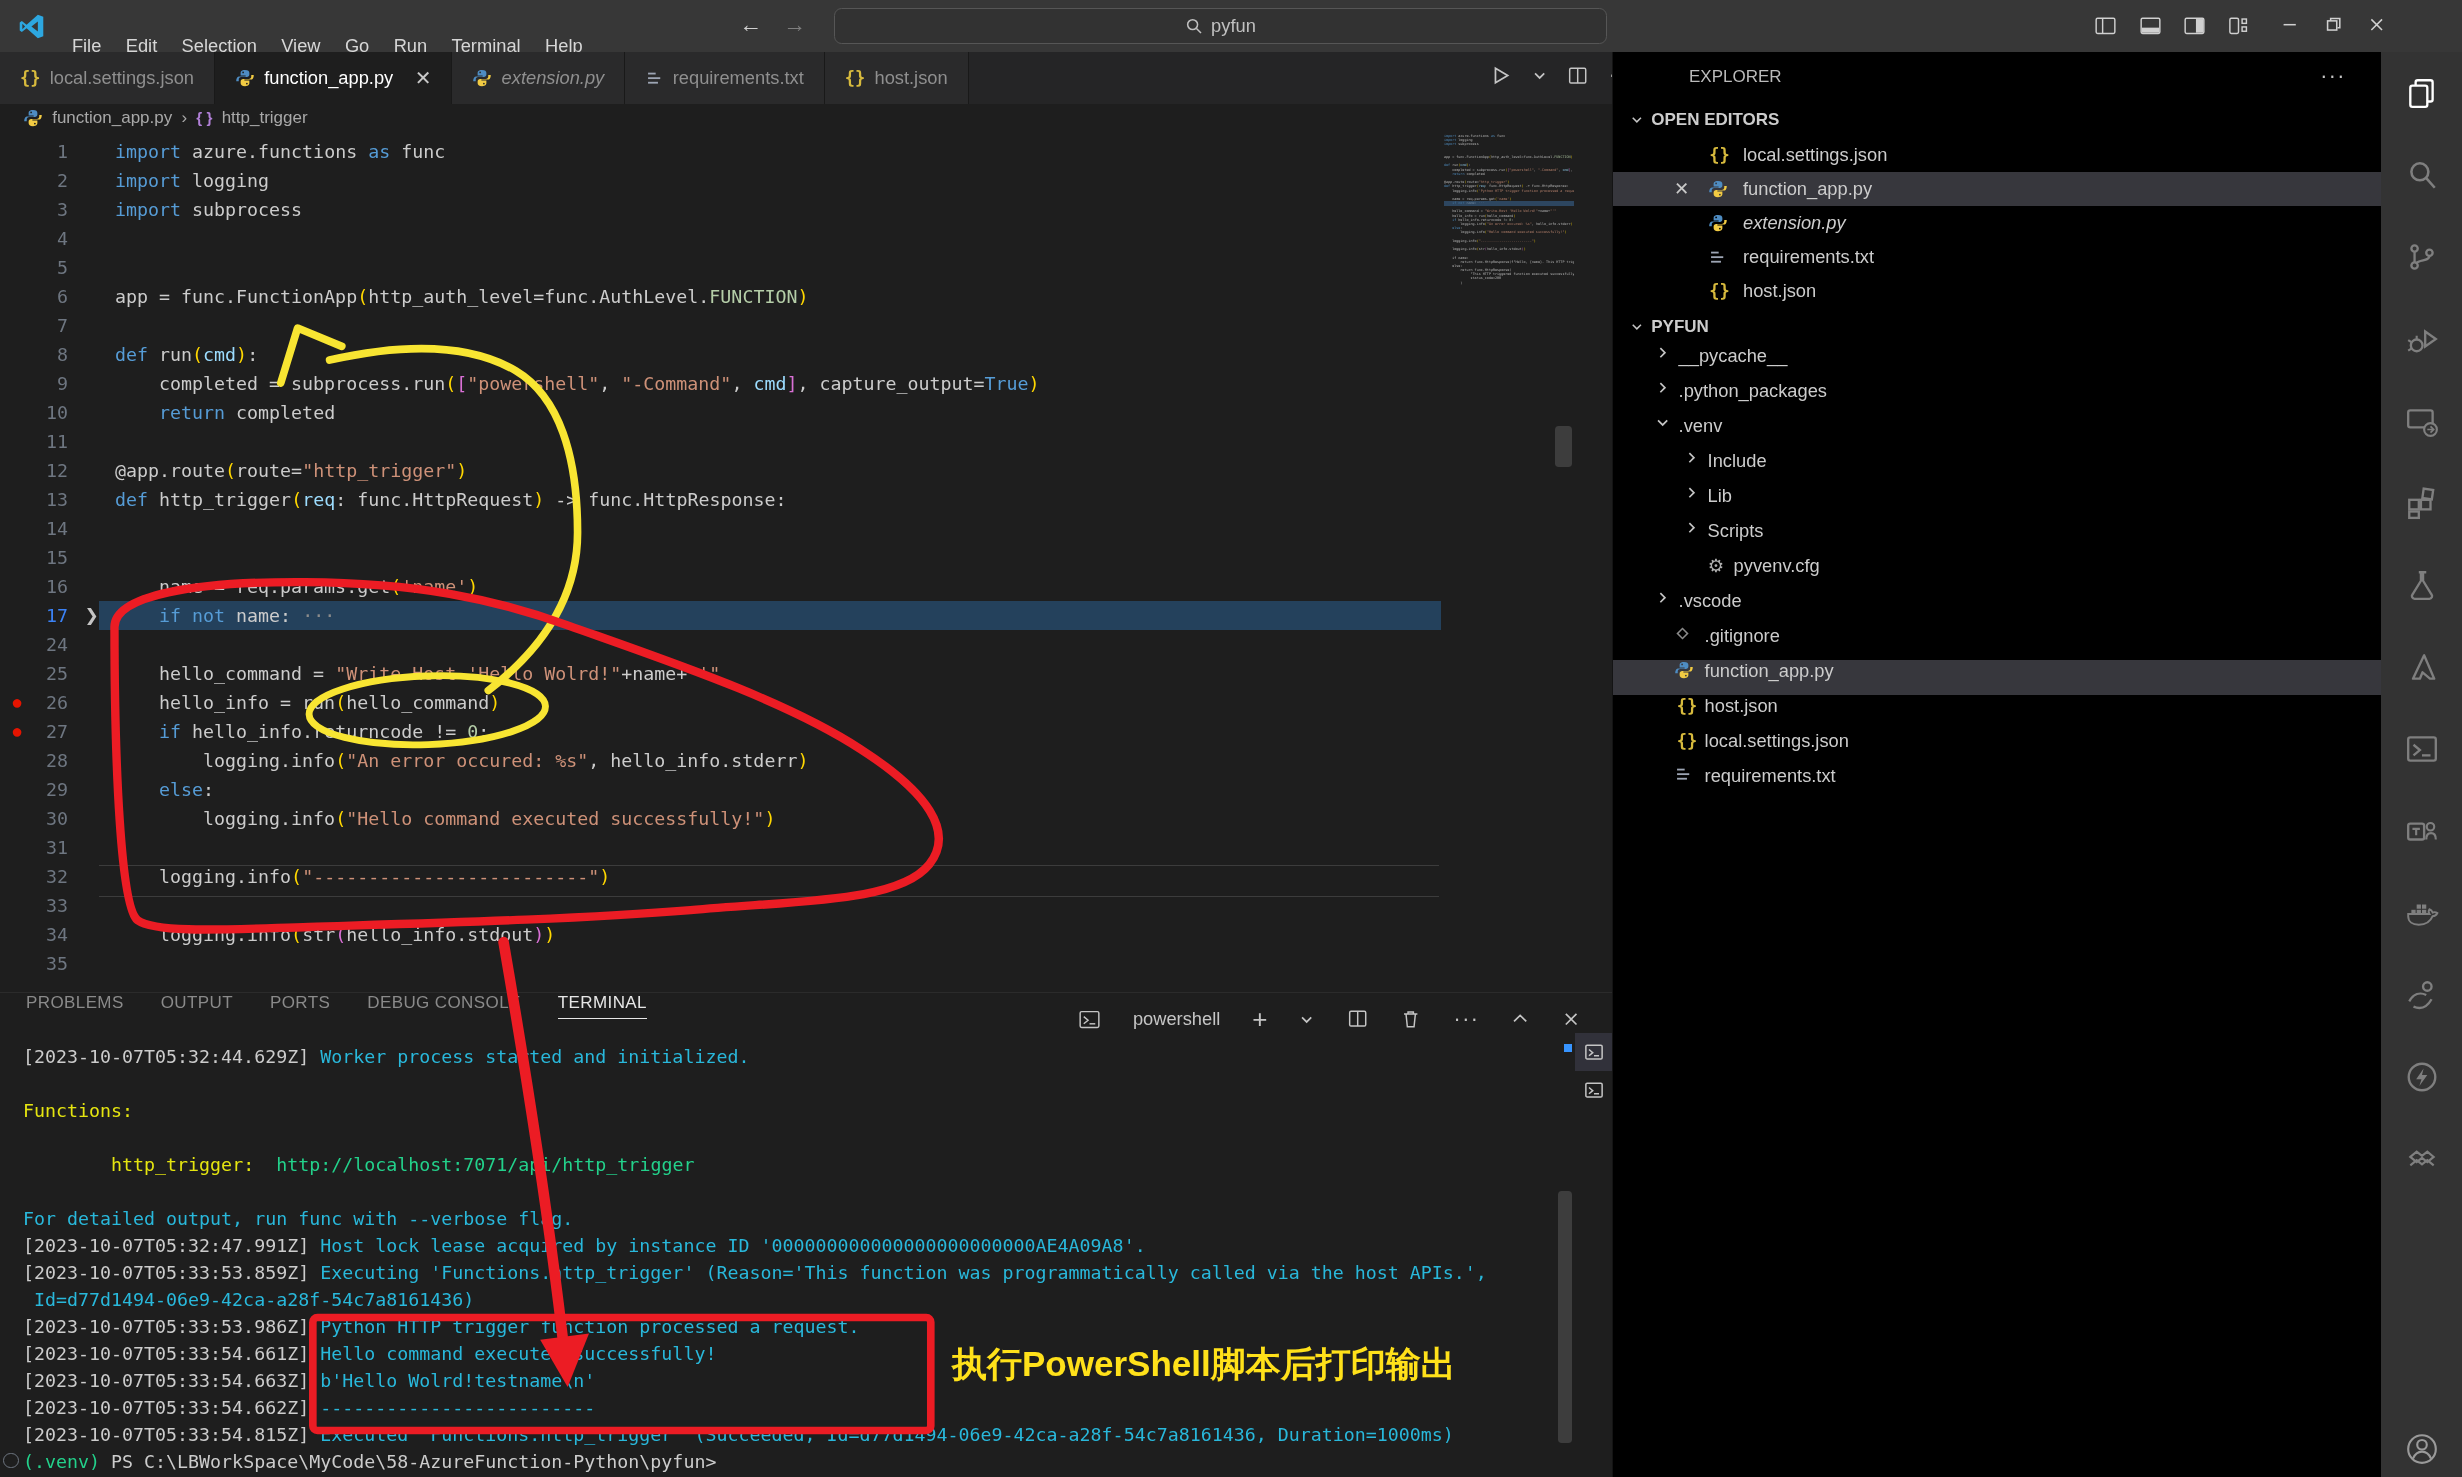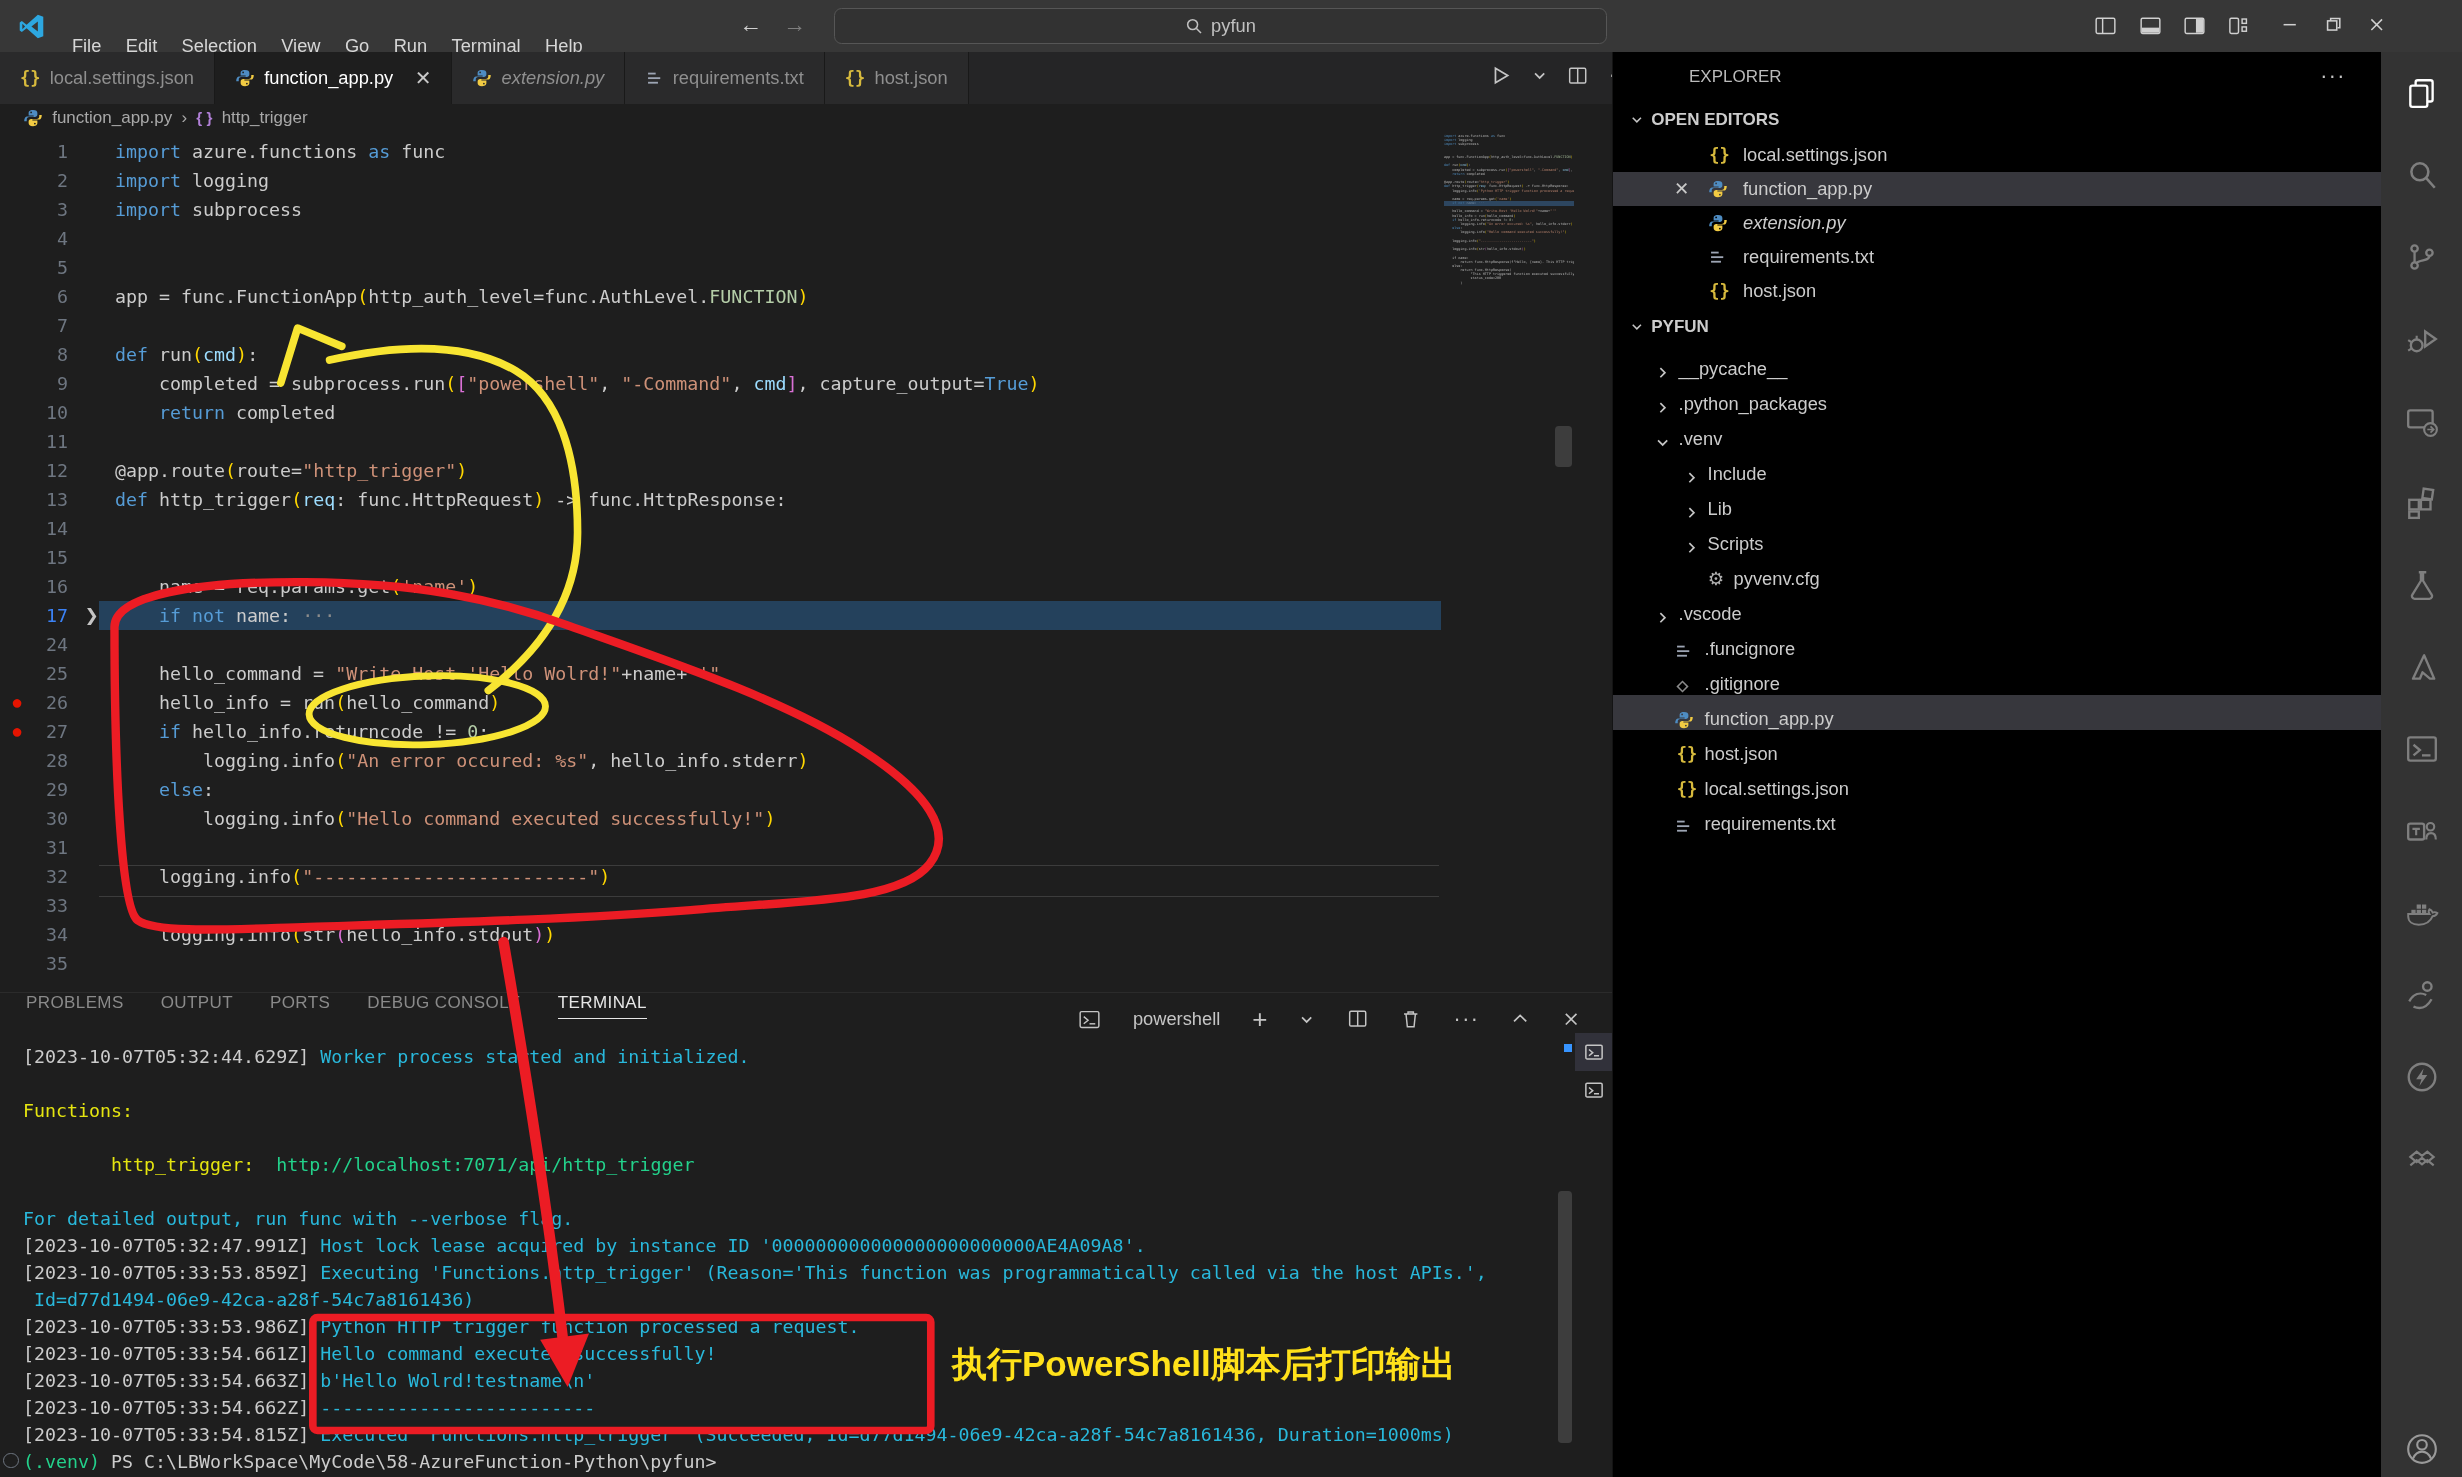--- a/index.html
+++ b/index.html
@@ -77,21 +77,21 @@
   .sb-title{height:49px;display:flex;align-items:center;padding:0 35px 0 76px;color:#bbbbbb;font-size:17px;}
   .sb-title .dots{margin-left:auto;font-size:21.4px;color:#c5c5c5;letter-spacing:1.5px;}
   .sb-sec{height:37px;display:flex;align-items:center;gap:7.6px;padding-left:17px;font-weight:bold;
           font-size:17px;color:#cccccc;}
   .oe-row{height:34px;display:flex;align-items:center;position:relative;}
   .oe-row.sel{background:#37373d;}
   .oe-row .x{position:absolute;left:61px;font-size:18.3px;color:#c8c8c8;}
   .oe-row .fic{position:absolute;left:95px;width:23px;text-align:center;}
   .oe-row .lbl{position:absolute;left:130px;color:#cccccc;}
   .oe-row.italic .lbl{font-style:italic;}
-  .tree-row{height:35px;display:flex;align-items:flex-end;position:relative;color:#cccccc;}
+  .tree-row{height:35px;display:flex;align-items:flex-start;position:relative;color:#cccccc;}
   .tree-row.sel{background:#37373d;}
   .tree-row .chev{width:23px;display:flex;justify-content:center;color:#c5c5c5;flex:none;}
   .tree-row .fic{width:26px;text-align:center;flex:none;}
   .tree-row .lbl{margin-left:4.6px;}
   .fi-json{color:#d7ba3d;font-weight:bold;font-size:17px;font-family:"DejaVu Sans Mono",monospace;}
   .fi-gear{color:#b0b0b0;font-size:18.3px;}
 
   
   .activitybar{position:absolute;left:2381px;top:52px;width:82px;height:1425px;background:#333333;}
   .act-icon{width:82px;height:82px;display:flex;align-items:center;justify-content:center;color:#7f7f7f;}
@@ -696,33 +696,20 @@
           <svg width="15.3" height="15.3" viewBox="0 0 20 20">
             <path d="M7 4l6 6-6 6" fill="none" stroke="#c5c5c5" stroke-width="2.2"></path>
           </svg>
         </span>
 
      <span class="lbl">.vscode</span>
    </div>
       <div class="tree-row" style="padding-left:38px">
      <span class="chev"></span>
      <span class="fic">
-          <svg width="18.3" height="18.3" viewBox="0 0 24 24">
-            <g stroke="#9da5b4" stroke-width="2.4">
-              <line x1="4" y1="6" x2="14" y2="6"></line>
-              <line x1="4" y1="12" x2="20" y2="12"></line>
-              <line x1="4" y1="18" x2="17" y2="18"></line>
-            </g>
-          </svg>
-        </span>
-     <span class="lbl">.funcignore</span>
-   </div>
-      <div class="tree-row" style="padding-left:38px">
-     <span class="chev"></span>
-     <span class="fic">
           <svg width="17" height="17" viewBox="0 0 24 24">
             <rect x="7" y="7" width="10" height="10" fill="none" stroke="#8a8a8a" stroke-width="2.2" transform="rotate(45 12 12)"></rect>
           </svg>
         </span>
      <span class="lbl">.gitignore</span>
    </div>
       <div class="tree-row sel" style="padding-left:38px">
      <span class="chev"></span>
      <span class="fic">
           <svg width="20" height="20" viewBox="0 0 32 32">

